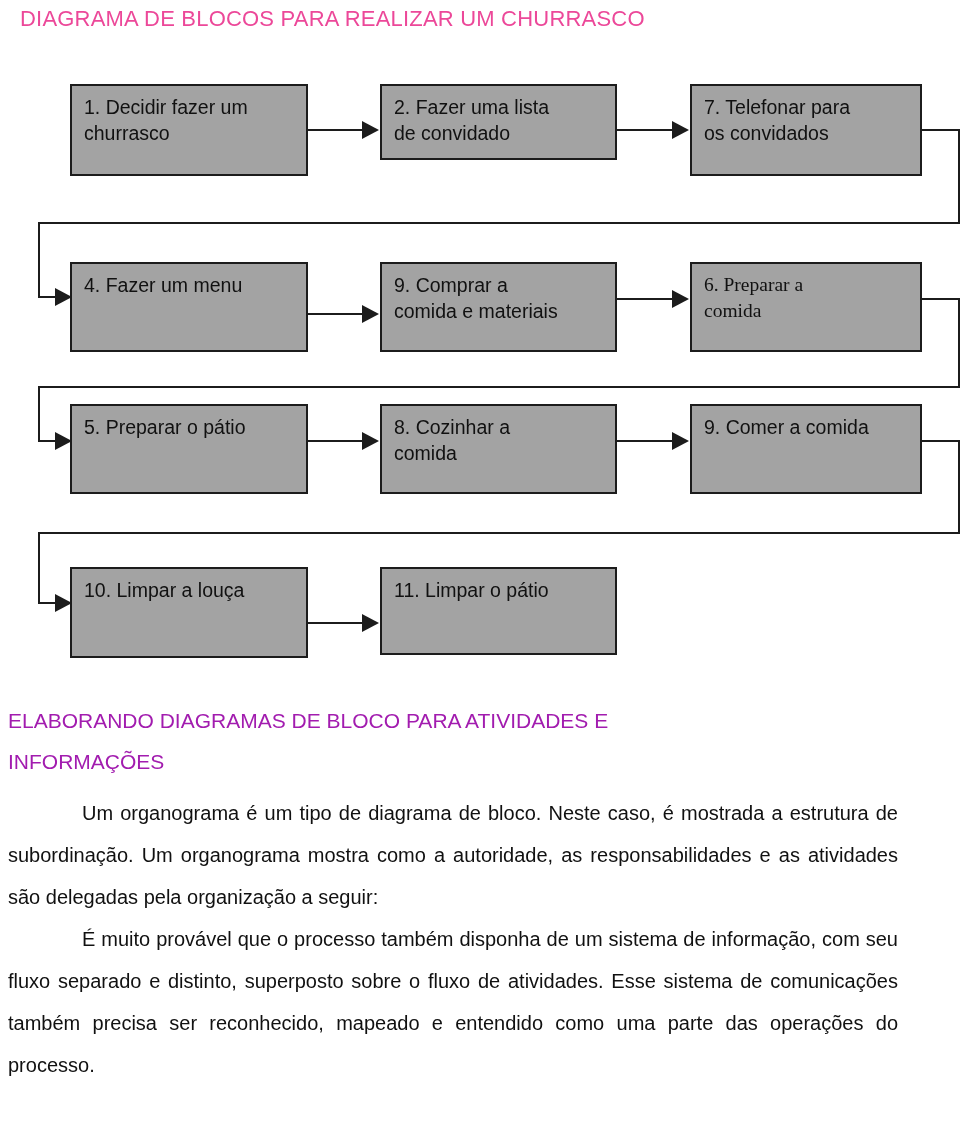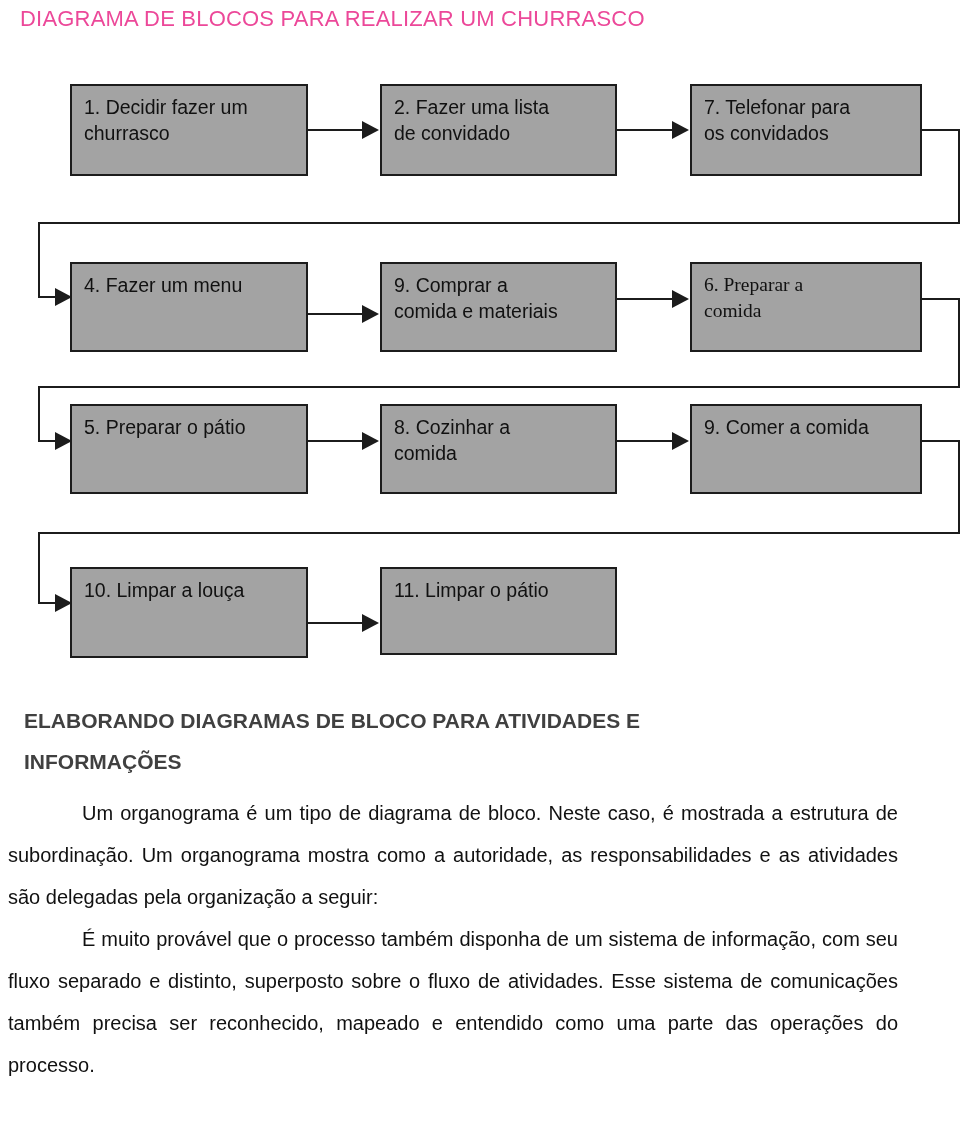--- a/index.html
+++ b/index.html
@@ -78,23 +78,23 @@
   
   .prose {
     position: absolute;
     left: 8px;
     top: 700px;
     width: 890px;
   }
   .section-heading {
     font-size: 21px;
     line-height: 41px;
-    margin: 0 0 10px 16px;
-    font-weight: bold;
-    color: #404040;
+    margin: 0 0 10px 0;
+    font-weight: normal;
+    color: #a21caf;
     max-width: 720px;
   }
   .body-par {
     font-size: 20px;
     line-height: 42px;
     margin: 0;
     text-align: justify;
     text-indent: 74px;
     color: #111;
   }
@@ -108,21 +108,21 @@
 <div class="diagram">
 
   <div class="node" style="left:70px; top:24px; width:238px; height:92px;">
     <span class="node-label">1. Decidir fazer um
 churrasco</span>
   </div>
 
   <div class="hline" style="left:308px; top:69px; width:56px;"></div>
   <div class="arrow-right" style="left:362px; top:61px;"></div>
 
-  <div class="node" style="left:380px; top:24px; width:237px; height:92px;">
+  <div class="node" style="left:380px; top:24px; width:237px; height:76px;">
     <span class="node-label">2. Fazer uma lista
 de convidado</span>
   </div>
 
   <div class="hline" style="left:617px; top:69px; width:57px;"></div>
   <div class="arrow-right" style="left:672px; top:61px;"></div>
 
   <div class="node" style="left:690px; top:24px; width:232px; height:92px;">
     <span class="node-label">7. Telefonar para
 os convidados</span>

